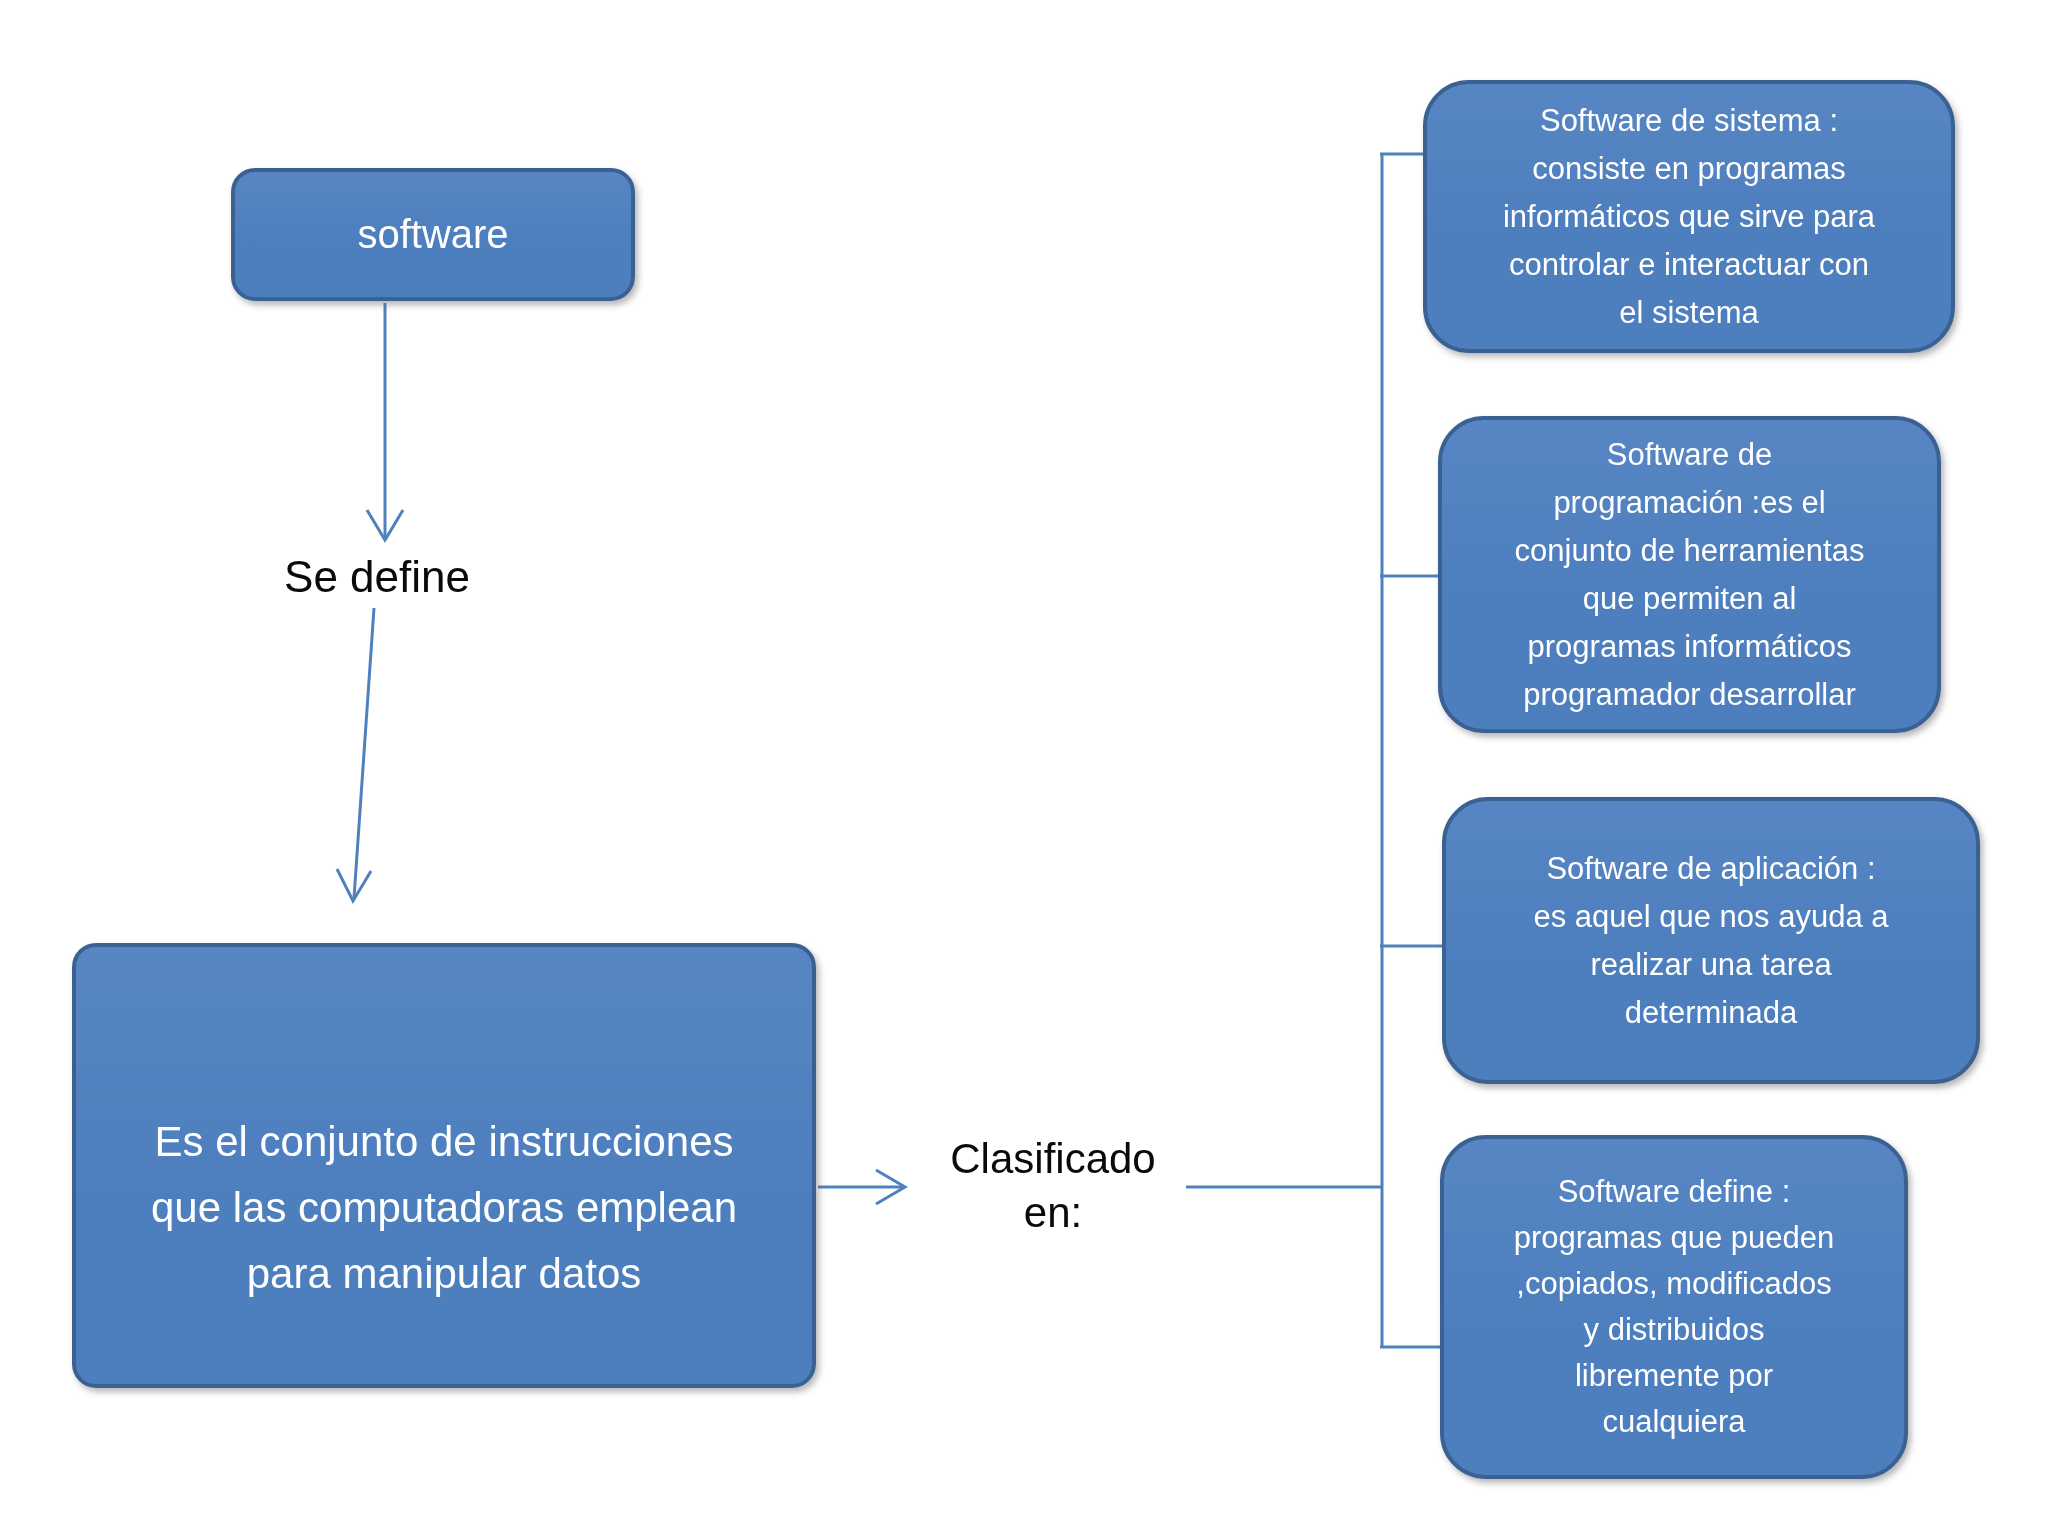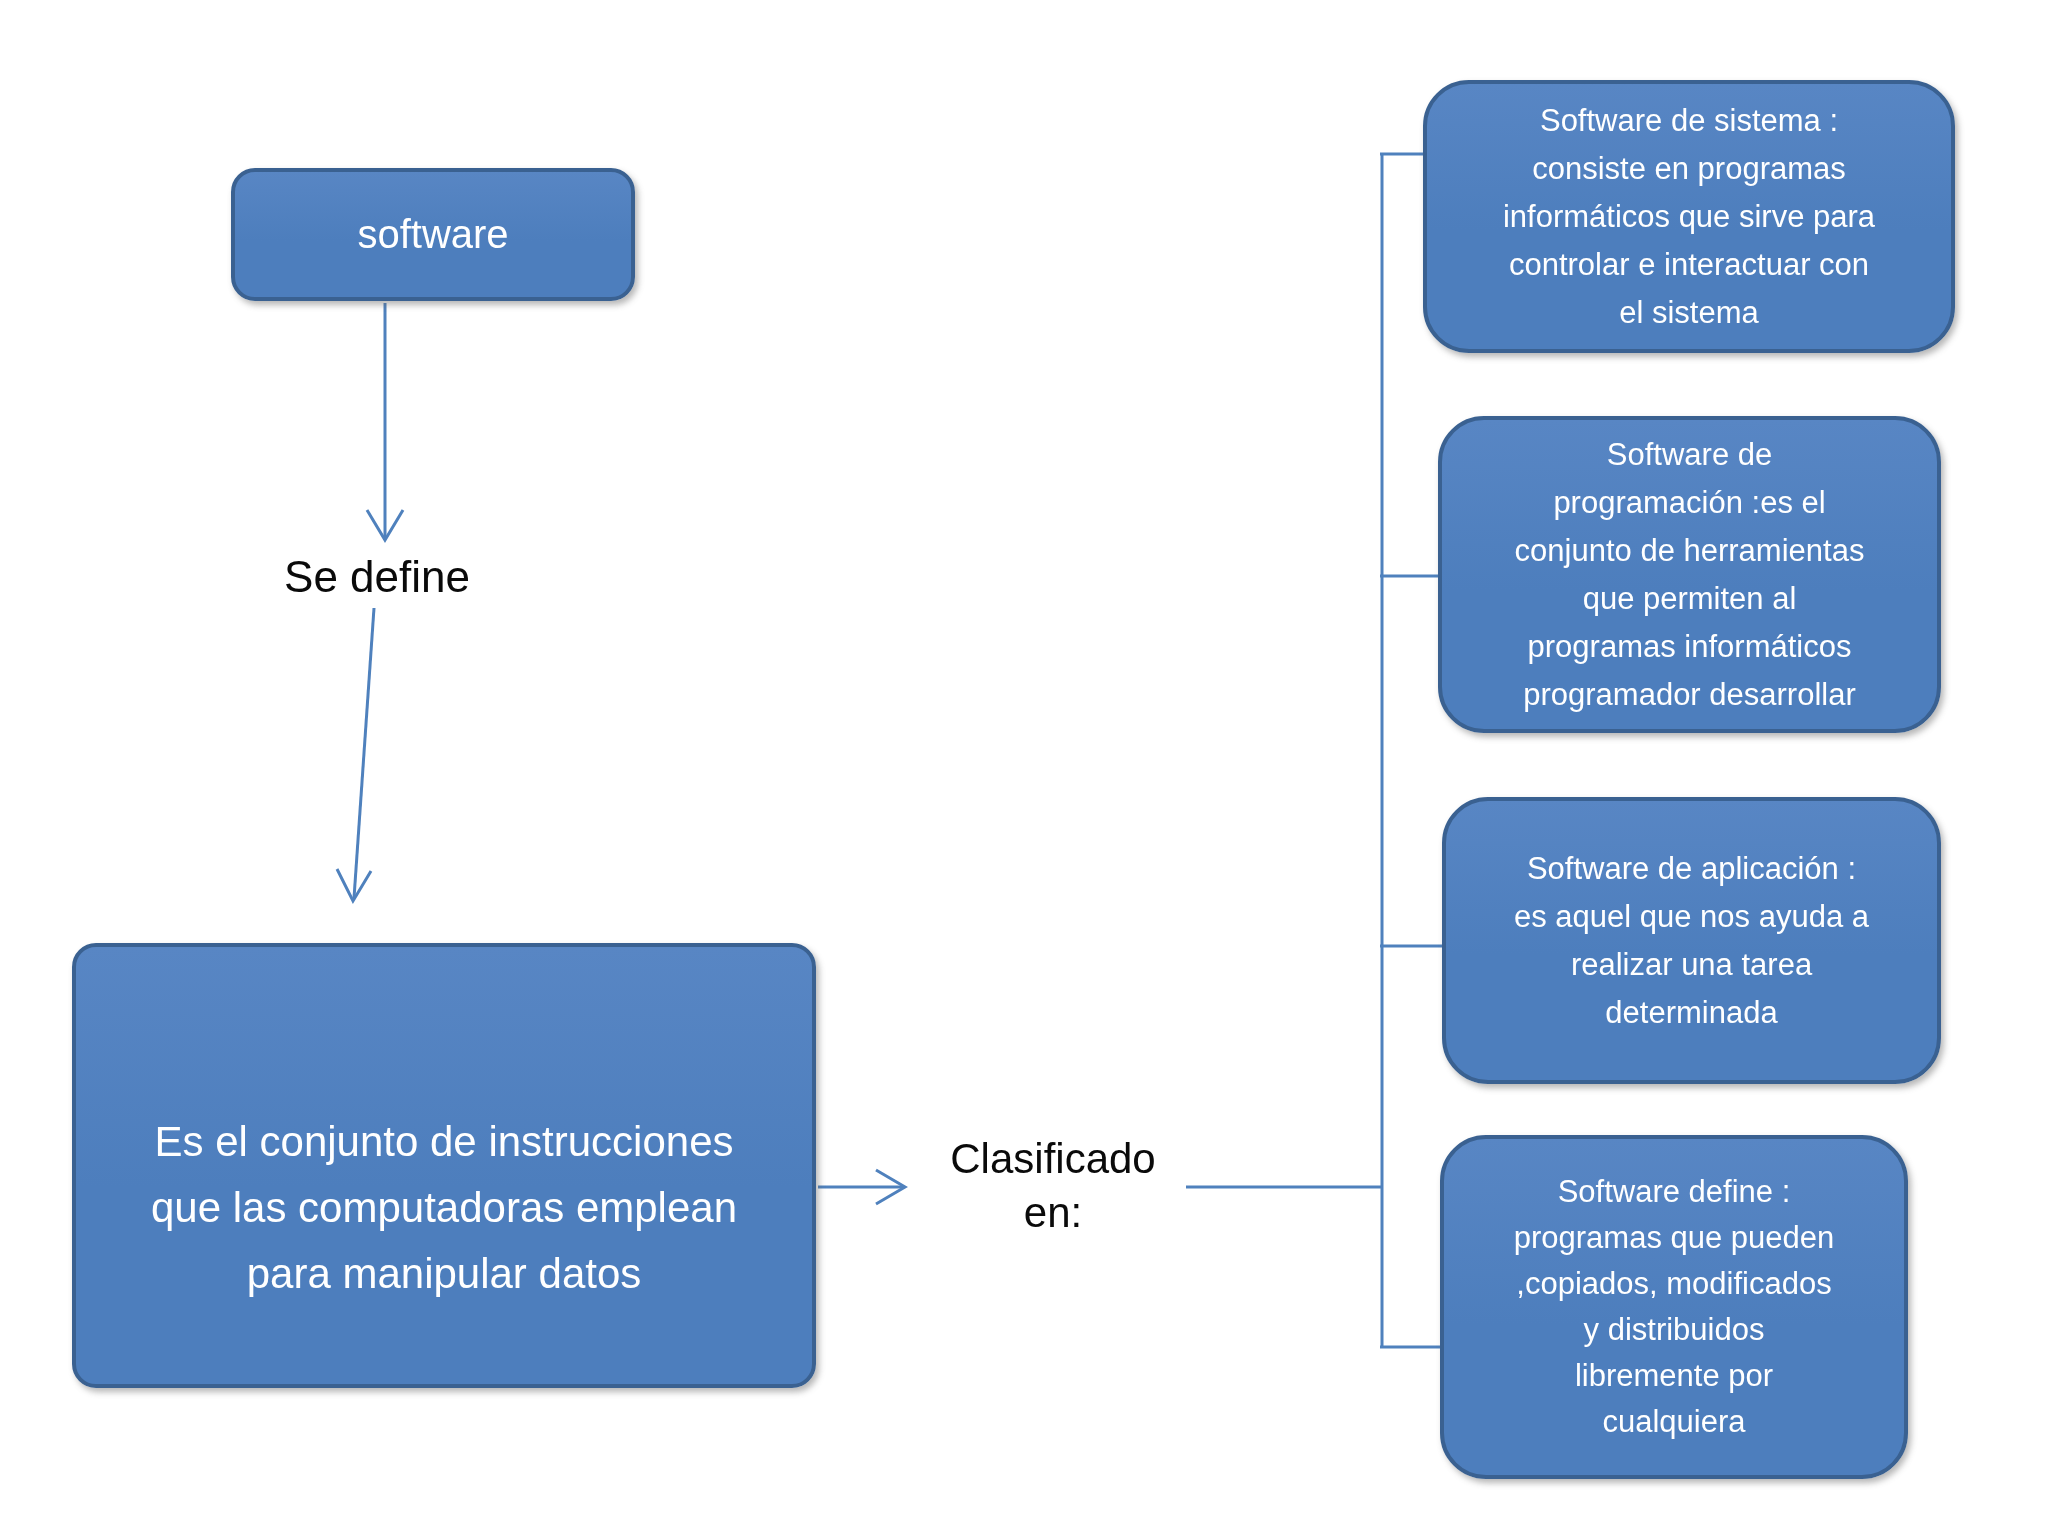--- a/index.html
+++ b/index.html
@@ -47,21 +47,21 @@
     border-radius: 24px;
     font-size: 42px; line-height: 66px;
     padding-top: 84px;
   }
   .node-cat {
     border-radius: 46px;
     font-size: 31px; line-height: 48px;
   }
   #node-sistema      { left: 1423px; top:   80px; width: 532px; height: 273px; }
   #node-programacion { left: 1438px; top:  416px; width: 503px; height: 317px; }
-  #node-aplicacion   { left: 1442px; top:  797px; width: 499px; height: 287px; }
+  #node-aplicacion   { left: 1442px; top:  797px; width: 538px; height: 287px; }
   #node-libre        { left: 1440px; top: 1135px; width: 468px; height: 344px; line-height: 46px; }
   .edge-label {
     position: absolute;
     color: var(--label-text, #0a0a0a);
     text-align: center;
   }
   #label-se-define   { left: 227px; top:  552px; width: 300px; font-size: 44px; }
   #label-clasificado { left: 903px; top: 1132px; width: 300px; font-size: 42px; line-height: 54px; }
 </style>
 </head>

